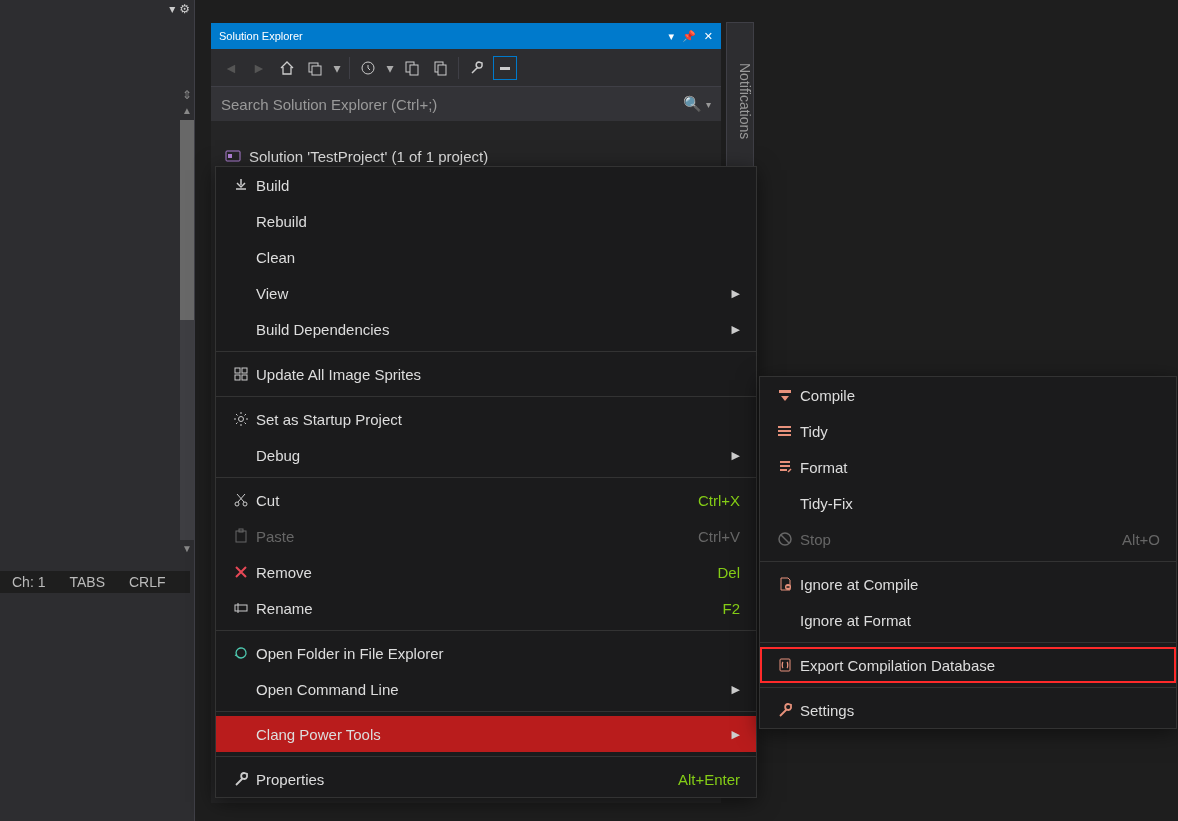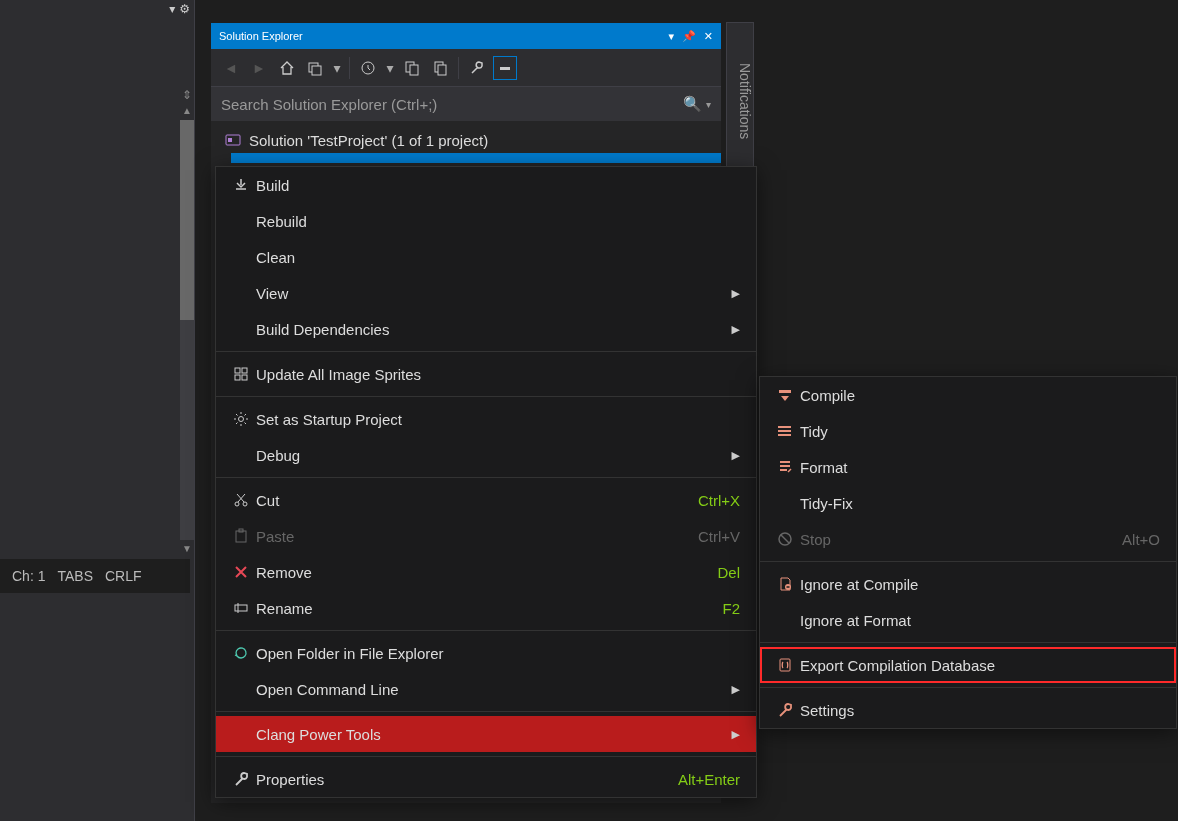--- a/index.html
+++ b/index.html
@@ -6,33 +6,33 @@
   html, body { width: 1178px; height: 821px; background: #1e1e1e; font-family: "Segoe UI", Arial, sans-serif; color: #ccc; overflow: hidden; }
 
   .root { position: relative; width: 100%; height: 100%; }
 
   
   .left-area { position:absolute; left:0; top:0; width:195px; height:100%; background:#2d2d30; border-right:1px solid #3f3f46; }
   .left-top-icons { position:absolute; top:0; right:0; height:18px; color:#ccc; font-size:12px; display:flex; gap:4px; align-items:center; padding:2px 4px; }
   .left-scroll { position:absolute; top:100px; right:0; width:14px; height:450px; background:#3e3e42; }
   .left-scroll-thumb { position:absolute; top:0; width:100%; height:200px; background:#686868; }
   .left-scroll-arrow { position:absolute; right:0; width:14px; height:14px; color:#888; font-size:10px; text-align:center;}
-  .statusbar { position:absolute; left:0; bottom:228px; width:190px; height:34px; background:#1e1e1e; color:#bbb; font-size:14px; display:flex; align-items:center; gap:12px; padding-left:12px;}
+  .statusbar { position:absolute; left:0; bottom:228px; width:190px; height:22px; background:#1e1e1e; color:#bbb; font-size:14px; display:flex; align-items:center; gap:24px; padding-left:12px;}
 
   
   .solution-panel { position:absolute; left:211px; top:23px; width:510px; height:780px; background:#252526; }
   .solution-title { height:26px; background:#007acc; display:flex; align-items:center; justify-content:space-between; padding:0 8px; color:#fff; font-size:11px; }
   .solution-title-icons { display:flex; gap:8px; align-items:center; }
   .solution-toolbar { height:38px; background:#2d2d30; display:flex; align-items:center; gap:4px; padding:0 8px; border-bottom:1px solid #3f3f46;}
   .tool-btn { width:24px; height:24px; color:#aaa; display:flex; align-items:center; justify-content:center; font-size:14px; }
   .tool-btn.disabled { color:#555; }
   .tool-btn.active { border:1px solid #007acc; }
   .divider-v { width:1px; height:22px; background:#3f3f46; margin:0 2px;}
   .search-row { height:34px; background:#333337; display:flex; align-items:center; padding:0 10px; color:#999; font-size:15px; justify-content:space-between;}
-  .solution-tree { padding:6px 0; font-size:15px; color:#ddd; }
+  .solution-tree { padding:22px 0; font-size:15px; color:#ddd; }
   .tree-row { height:26px; display:flex; align-items:center; gap:8px; padding-left:14px;}
   .tree-row.selected { background:#007acc; color:#fff; }
   .tree-icon { width:16px; height:14px; }
 
   
   .props-text { position:absolute; left:218px; top:755px; color:#aaa; font-size:15px; line-height:1.2; }
 
   
   .menu { position:absolute; background:#1b1b1c; border:1px solid #333; box-shadow:0 4px 20px rgba(0,0,0,.5); font-size:15px; color:#ddd; }
   .menu1 { left:215px; top:166px; width:542px; }

